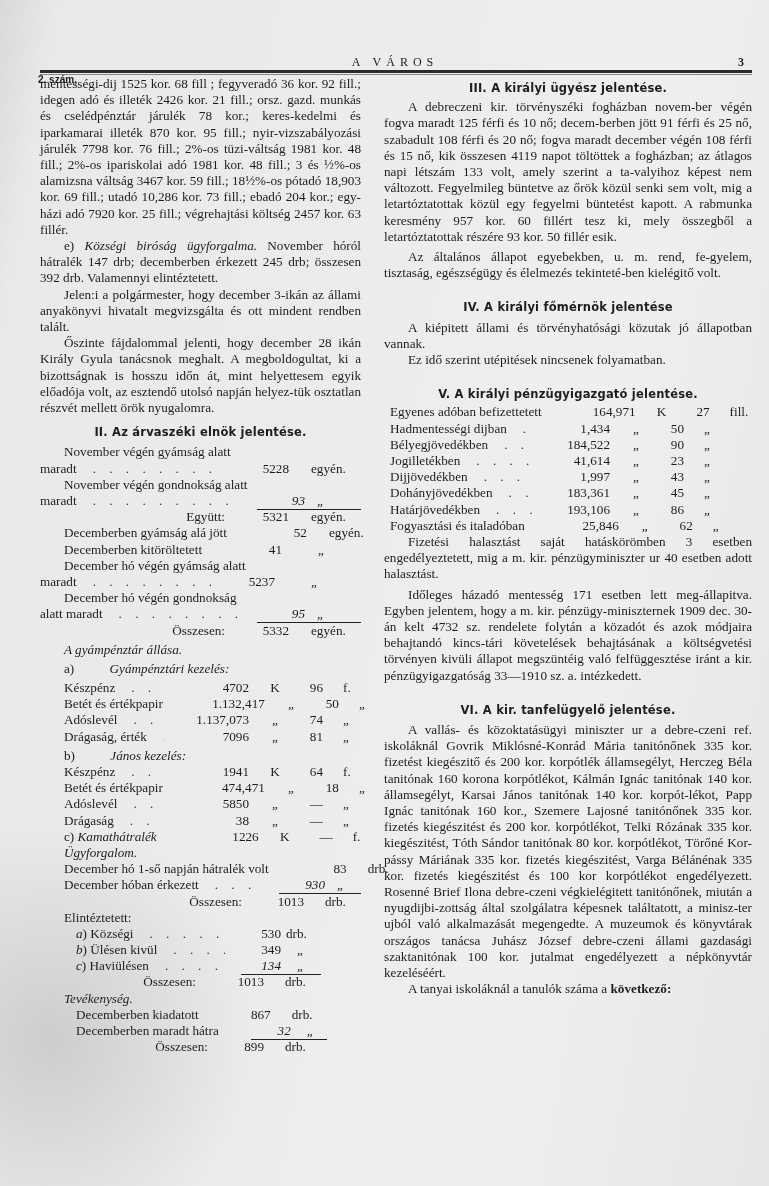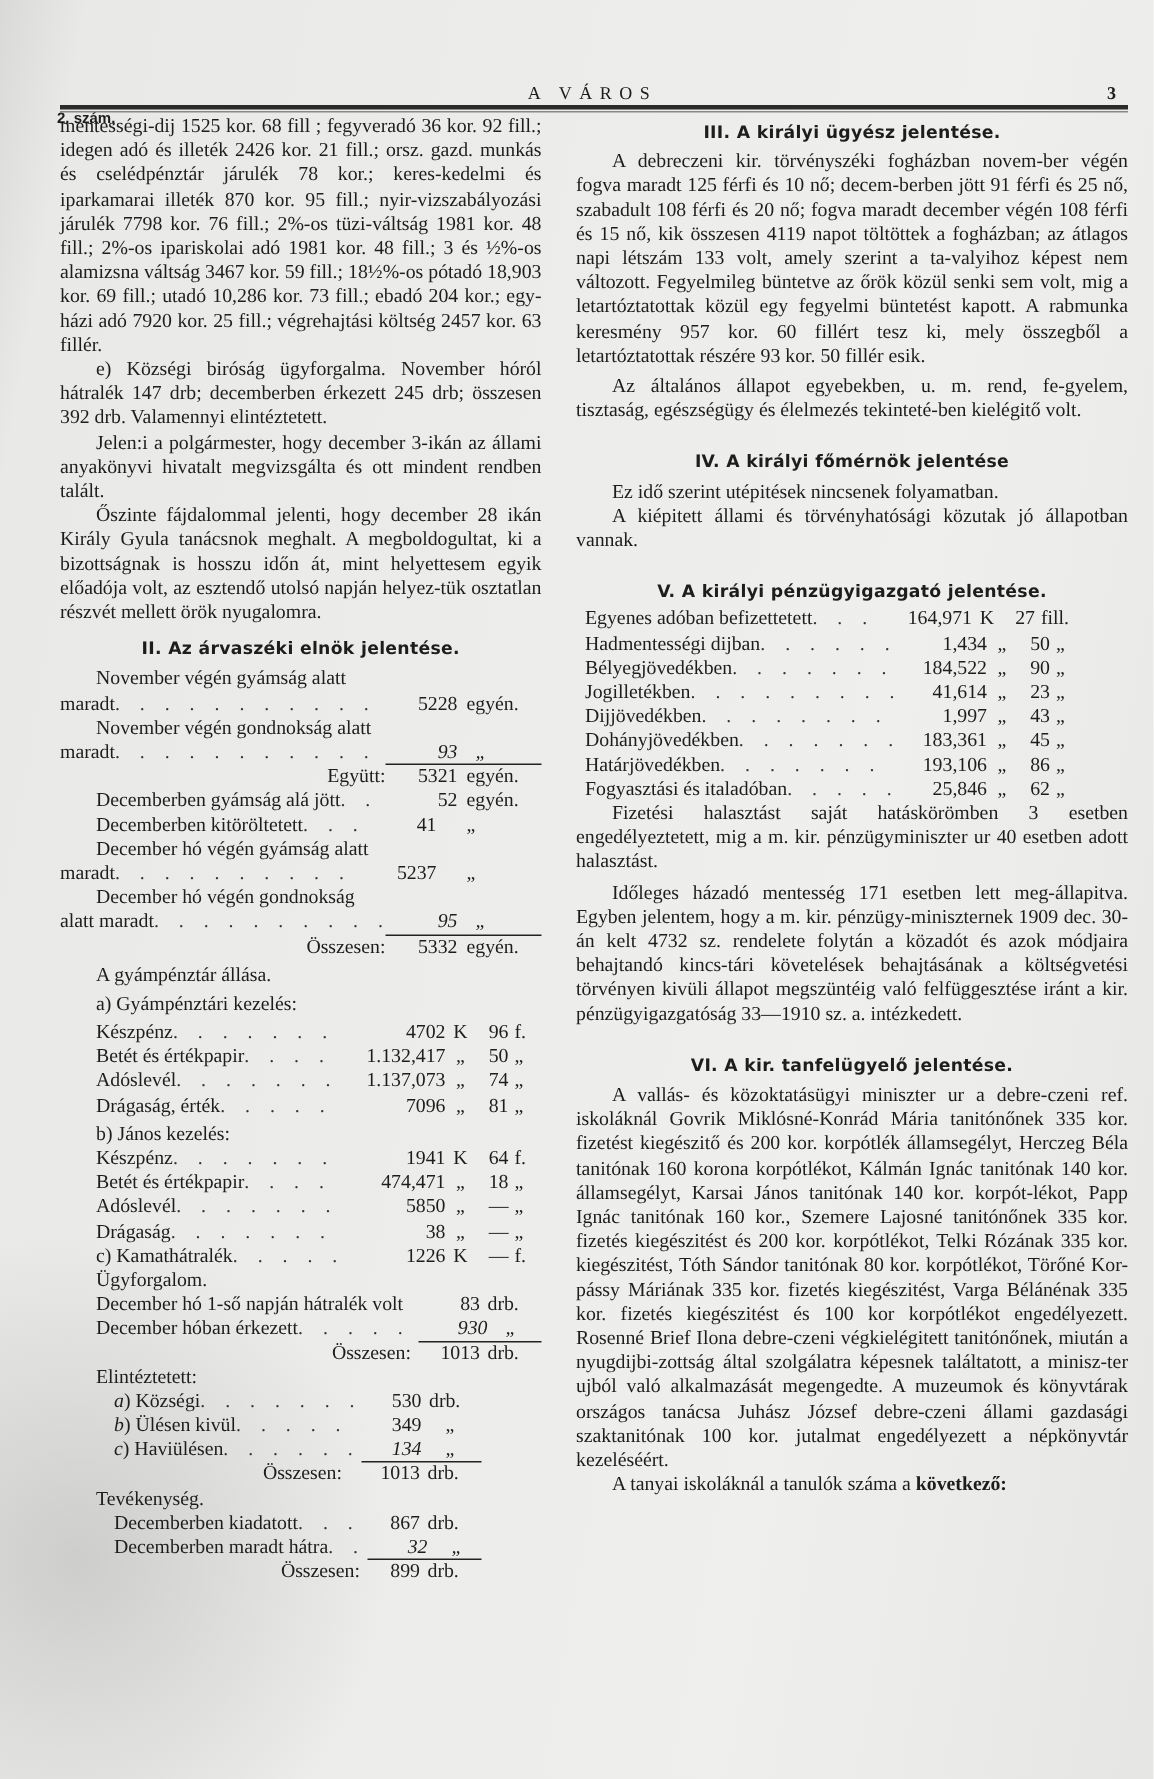--- a/index.html
+++ b/index.html
@@ -29,22 +29,22 @@
   .col { position:absolute; font-size:13.2px; line-height:16.2px; }
   .left { left:40px; top:76px; width:321px; }
   .right { left:384px; top:76px; width:368px; }
 
   p { margin:0; text-align:justify; text-align-last:auto; }
   .ind { text-indent:24px; }
   .heading {
     font-family:"DejaVu Sans", sans-serif; font-weight:bold; font-size:11.5px;
     text-align:center; margin:0; letter-spacing:0.2px;
   }
-  .it { }
-  .row { display:flex; align-items:flex-start; white-space:nowrap; height:16.2px; }
+  .it { font-style:italic; }
+  .row { display:flex; align-items:center; white-space:nowrap; height:16.2px;gap:16px; }
   .row .lbl { flex:0 0 auto; }
   .row .dots { flex:1 1 auto; overflow:hidden; color:#333; letter-spacing:5px; }
   .row .val { flex:0 0 auto; text-align:right; }
   .row .unit { flex:0 0 auto; text-align:left; }
   .ul { border-bottom:1.3px solid #222;font-style:italic; }
   .spacer { height:8px; }
 </style>
 </head>
 <body>
 
@@ -313,22 +313,22 @@
   <div style="height:4px"></div>
   <h3 class="heading">III. A királyi ügyész jelentése.</h3>
   <div style="height:3px"></div>
   <p class="ind">A debreczeni kir. törvényszéki fogházban novem-ber végén fogva maradt 125 férfi és 10 nő; decem-berben jött 91 férfi és 25 nő, szabadult 108 férfi és 20 nő; fogva maradt december végén 108 férfi és 15 nő, kik összesen 4119 napot töltöttek a fogházban; az átlagos napi létszám 133 volt, amely szerint a ta-valyihoz képest nem változott. Fegyelmileg büntetve az őrök közül senki sem volt, mig a letartóztatottak közül egy fegyelmi büntetést kapott. A rabmunka keresmény 957 kor. 60 fillért tesz ki, mely összegből a letartóztatottak részére 93 kor. 50 fillér esik.</p>
   <div style="height:4px"></div>
   <p class="ind">Az általános állapot egyebekben, u. m. rend, fe-gyelem, tisztaság, egészségügy és élelmezés tekinteté-ben kielégitő volt.</p>
 
   <div style="height:18px"></div>
   <h3 class="heading">IV. A királyi főmérnök jelentése</h3>
   <div style="height:4px"></div>
+  <p class="ind">A kiépitett állami és törvényhatósági közutak jó állapotban vannak.</p>
   <p class="ind">Ez idő szerint utépitések nincsenek folyamatban.</p>
-  <p class="ind">A kiépitett állami és törvényhatósági közutak jó állapotban vannak.</p>
 
   <div style="height:18px"></div>
   <h3 class="heading">V. A királyi pénzügyigazgató jelentése.</h3>
   <div style="height:2px"></div>
   <div id="tax-table" style="padding-left:6px;padding-right:30px">
       <div class="row">
         <span class="lbl">Egyenes adóban befizettetett</span>
         <span class="dots">. . . . . . . . . . . . . . . . . . . . . . . . . . . . . . .</span>
         <span class="val" style="width:62px">164,971</span>
         <span class="unit" style="width:20px;text-align:center">K</span>

